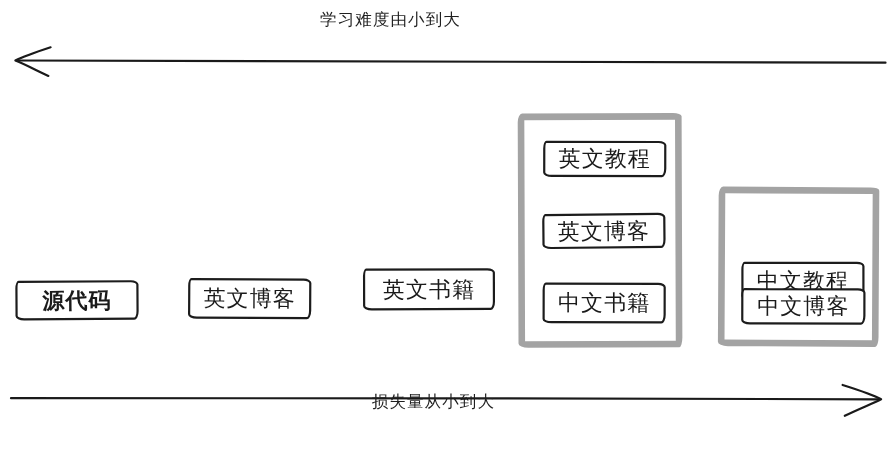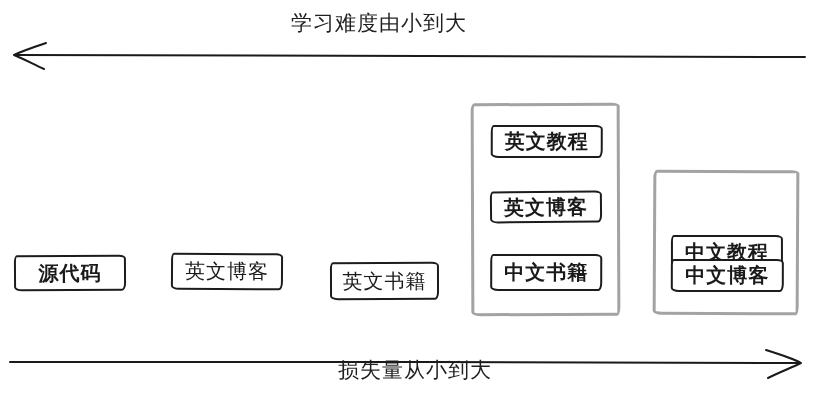--- a/index.html
+++ b/index.html
@@ -11,21 +11,21 @@
     position: relative;
     width: 813px;
     height: 414px;
     background: #ffffff;
     font-family: "Liberation Sans", "DejaVu Sans", sans-serif;
     color: #1a1a1a;
     overflow: hidden;
   }
   .axis-label {
     position: absolute;
-    font-size: 21px;
+    font-size: 15px;
     letter-spacing: 1px;
     color: #1f1f1f;
     white-space: nowrap;
   }
   .axis-label.top    { left: 291px; top: 9px; }
   .axis-label.bottom { left: 309px; top: 356px; margin-left: 29px; }
 
   .arrows {
     position: absolute;
     left: 0; top: 0;
@@ -55,30 +55,29 @@
     
     border-radius: 3px 7px 4px 8px / 7px 4px 8px 4px;
   }
   .tilt-a { transform: rotate(-0.35deg); }
   .tilt-b { transform: rotate(0.3deg); }
   .tilt-c { transform: rotate(-0.2deg); }
 
   
   .node-1 { left: 14px;  top: 255px; width: 112px; height: 36px; font-weight: bold; }
   .node-2 { left: 171px; top: 253px; width: 112px; height: 37px; }
-  .node-3 { left: 330px; top: 262px; width: 109px; height: 38px; }
+  .node-3 { left: 330px; top: 244px; width: 120px; height: 38px; }
 
   
   .group {
     position: absolute;
     box-sizing: border-box;
-    border: 3px solid #a3a3a3;
+    border: 6px solid #a3a3a3;
     background: #ffffff;
     border-radius: 4px 8px 3px 9px / 8px 3px 9px 4px;
-    font-weight: bold;
   }
   .group-1 { left: 471px; top: 103px; width: 149px; height: 213px; }
   .group-2 { left: 653px; top: 170px; width: 146px; height: 145px; }
 
   .group .box { position: absolute; }
   .g1-item-1 { left: 17px; top: 19px;  width: 112px; height: 33px; }
   .g1-item-2 { left: 16px; top: 85px;  width: 112px; height: 32px; }
   .g1-item-3 { left: 16px; top: 148px; width: 112px; height: 37px; text-align: center; }
   .g2-item-1 { left: 15px; top: 18px;  width: 112px; height: 35px; margin-top: 44px; }
   .g2-item-2 { left: 15px; top: 86px;  width: 113px; height: 33px; }

